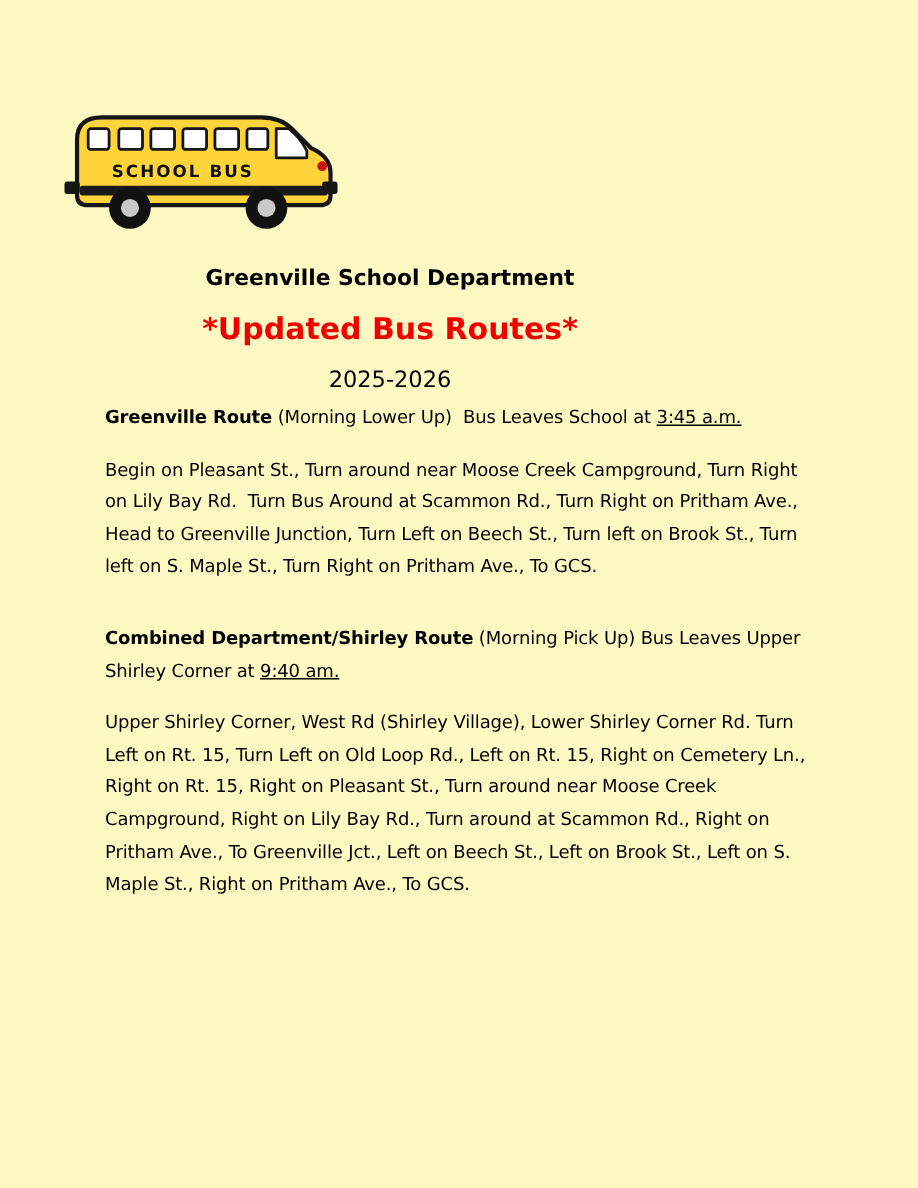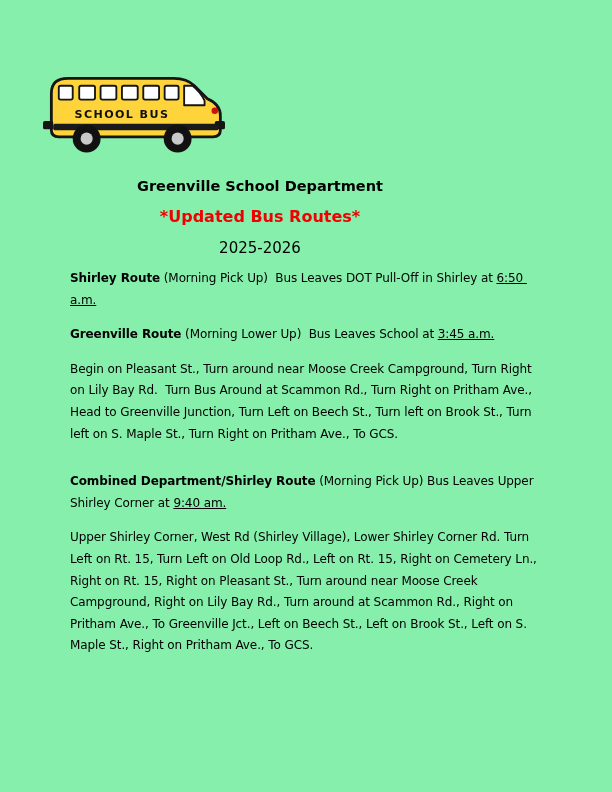--- a/index.html
+++ b/index.html
@@ -2,21 +2,21 @@
 <html><head>
 <meta charset="utf-8">
 <style>
   * { box-sizing: border-box; }
   html, body { margin: 0; padding: 0; background: #ffffff; }
   .page {
     position: relative;
     width: 612px;
     height: 792px;
     margin: 0 auto;
-    background: #86efac;
+    background: #fef9c3;
     color: #000;
     font-family: "DejaVu Sans", "Liberation Sans", sans-serif;
     overflow: hidden;
   }
   .bus-art {
     position: absolute;
     top: 56px;
     left: 36px;
     width: 196px;
     height: 104px;
@@ -28,21 +28,21 @@
     width: 520px;
     text-align: center;
   }
   .doc-title {
     margin: 0 0 13px;
     font-size: 14.5px;
     font-weight: 700;
   }
   .doc-subtitle {
     margin: 0 0 13px;
-    font-size: 16px;
+    font-size: 20px;
     font-weight: 700;
     color: #f00000;
   }
   .doc-year {
     margin: 0;
     font-size: 15px;
     font-weight: 400;
   }
   .content {
     position: absolute;
@@ -103,21 +103,20 @@
 
   <div class="doc-header">
     <p class="doc-title">Greenville School Department</p>
     <p class="doc-subtitle">*Updated Bus Routes*</p>
     <p class="doc-year">2025-2026</p>
   </div>
 
   <div class="content">
 
     <div>
-      <p class="route-heading"><span class="bold">Shirley Route</span><span> (Morning Pick Up)  Bus Leaves DOT Pull-Off in Shirley at </span><span class="underline">6:50 a.m.</span></p>
     </div>
 
     <div>
       <p class="route-heading"><span class="bold">Greenville Route</span><span> (Morning Lower Up)  Bus Leaves School at </span><span class="underline">3:45 a.m.</span></p>
       <p class="route-body">Begin on Pleasant St., Turn around near Moose Creek Campground, Turn Right on Lily Bay Rd.  Turn Bus Around at Scammon Rd., Turn Right on Pritham Ave., Head to Greenville Junction, Turn Left on Beech St., Turn left on Brook St., Turn left on S. Maple St., Turn Right on Pritham Ave., To GCS.</p>
     </div>
 
     <div>
       <p class="route-heading"><span class="bold">Combined Department/Shirley Route</span><span> (Morning Pick Up) Bus Leaves Upper Shirley Corner at </span><span class="underline">9:40 am.</span></p>
       <p class="route-body">Upper Shirley Corner, West Rd (Shirley Village), Lower Shirley Corner Rd. Turn Left on Rt. 15, Turn Left on Old Loop Rd., Left on Rt. 15, Right on Cemetery Ln., Right on Rt. 15, Right on Pleasant St., Turn around near Moose Creek Campground, Right on Lily Bay Rd., Turn around at Scammon Rd., Right on Pritham Ave., To Greenville Jct., Left on Beech St., Left on Brook St., Left on S. Maple St., Right on Pritham Ave., To GCS.</p>

